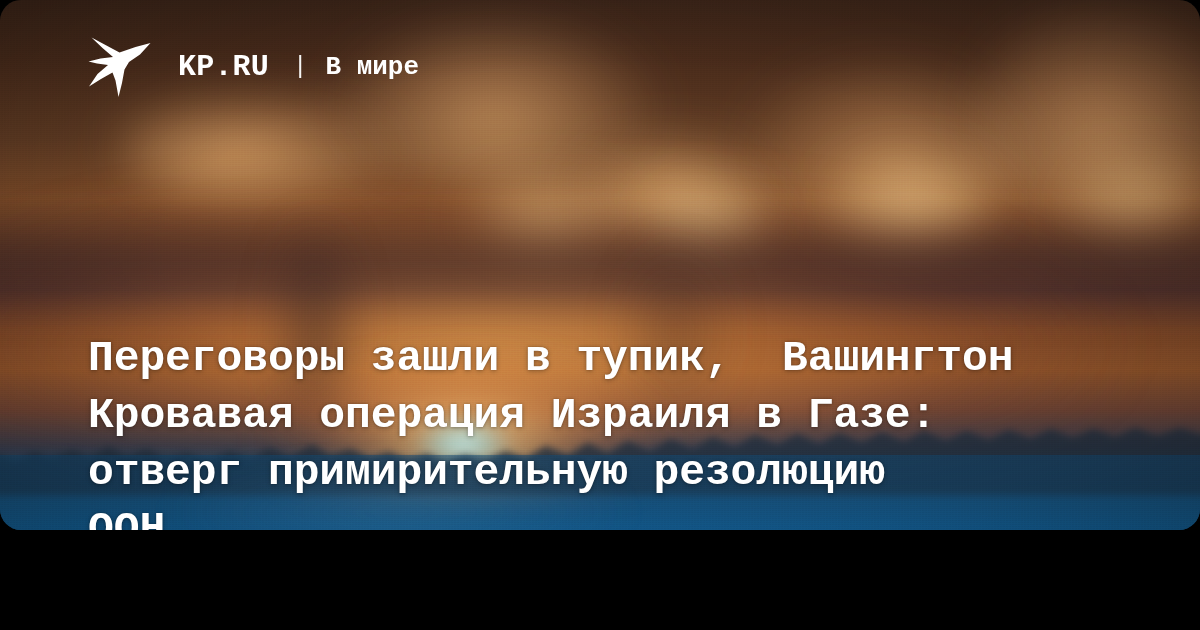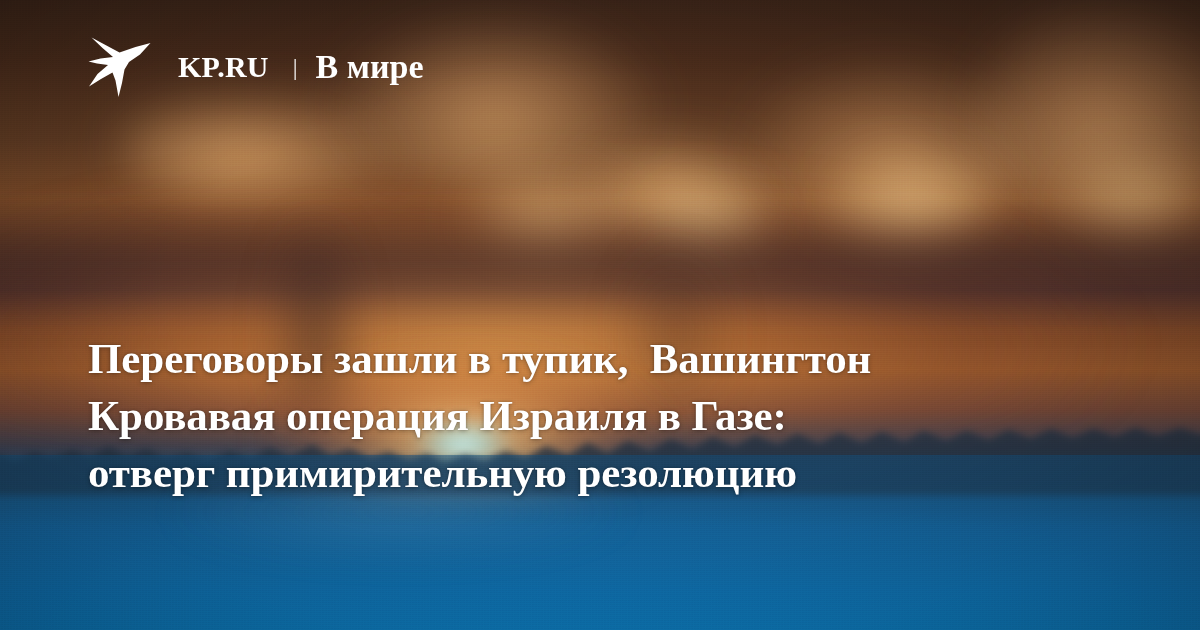--- a/index.html
+++ b/index.html
@@ -4,23 +4,24 @@
 <title>KP.RU share card</title>
 <style>
   html, body {
     margin: 0;
     padding: 0;
     background: #000;
   }
   .card {
     position: relative;
     width: 1200px;
-    height: 630px;
+    height: 530px;
     overflow: hidden;
-    font-family: Liberation Serif, serif;
+    font-family: Liberation Mono, monospace;
+    border-radius: 21px;
     -webkit-font-smoothing: antialiased;
   }
 
   
   .photo {
     position: absolute;
     inset: 0;
     overflow: hidden;
   }
 
@@ -243,21 +244,21 @@
   .divider {
     color: #ffffff;
     font-size: 24px;
     font-weight: 400;
     margin: 0 18px 0 24px;
     line-height: 1;
     opacity: 0.95;
   }
   .section {
     color: #ffffff;
-    font-size: 34px;
+    font-size: 26px;
     font-weight: bold;
     line-height: 1;
     white-space: nowrap;
   }
 
   
   .headline {
     position: absolute;
     left: 88px;
     top: 330px;
@@ -336,15 +337,16 @@
 
     <span class="divider">|</span>
 
     <span class="section">В мире</span>
   </div>
 
   <div class="headline">
     <span class="ln">Переговоры зашли в тупик,  Вашингтон</span>
     <span class="ln">Кровавая операция Израиля в Газе:</span>
     <span class="ln">отверг примирительную резолюцию</span>
+    <span class="ln">ООН</span>
   </div>
 
 </div>
 
 </body></html>

